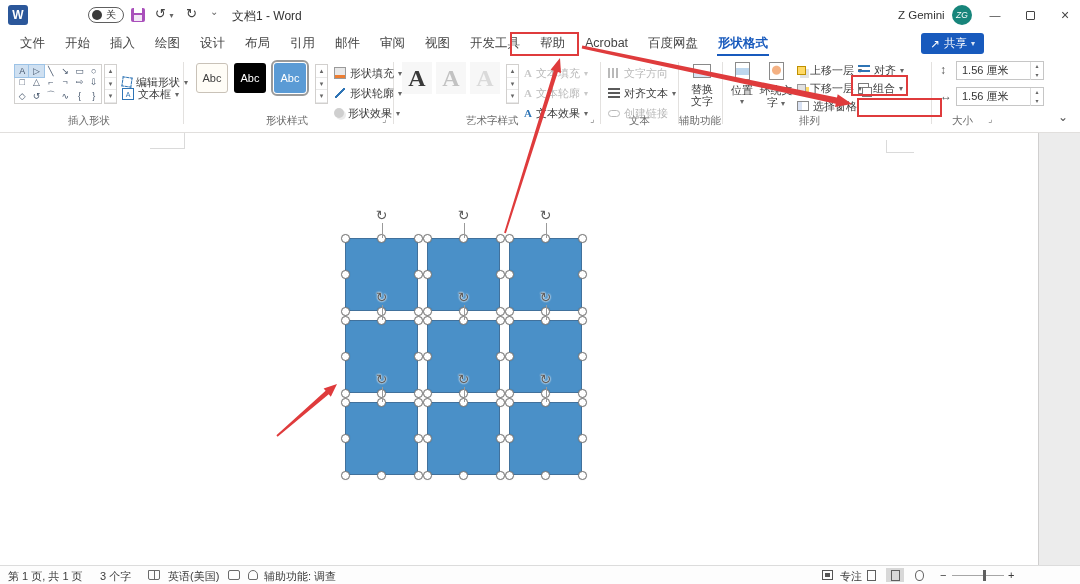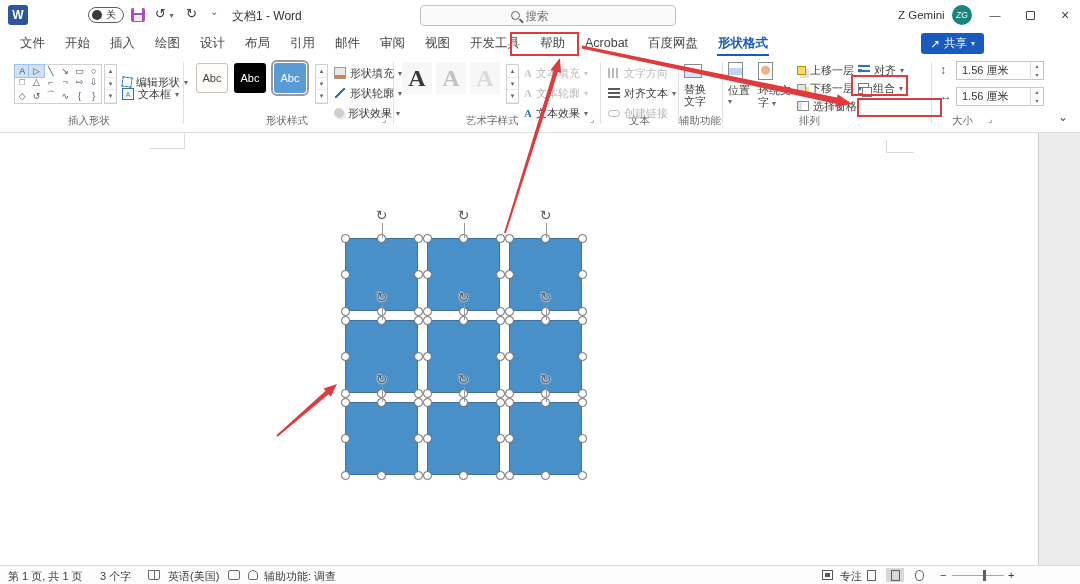--- a/index.html
+++ b/index.html
@@ -43,21 +43,21 @@
                display:flex; align-items:center; gap:4px; padding:0 9px; font-size:11.5px; }
   .share-btn .chev { color:#dce6f5; }
 
   
   .ribbon { position:absolute; left:0; top:57px; width:1080px; height:76px; background:#fff; border-bottom:1px solid #e1dfdd; }
   .vdiv { position:absolute; top:5px; width:1px; height:62px; background:#e3e1df; }
   .glabel { position:absolute; top:57px; font-size:10.5px; color:#6b6b6b; white-space:nowrap; }
   .launcher { position:absolute; top:57px; font-size:9px; color:#8a8a8a; }
   .row-sm { position:absolute; display:flex; align-items:center; gap:4px; height:18px; font-size:11px; color:#3b3b3b; white-space:nowrap; }
   .row-sm.dis { color:#b9b9b9; }
-  .bigbtn { position:absolute; display:flex; flex-direction:column; font-size:11px; color:#3b3b3b; line-height:12px; }
+  .bigbtn { position:absolute; display:flex; flex-direction:column; align-items:center; font-size:11px; color:#3b3b3b; line-height:12px; }
   .gallery { position:absolute; left:14px; top:7px; width:88px; height:40px; border:1px solid #d2d0ce; display:grid;
              grid-template-columns:repeat(6,1fr); }
   .gcell { display:flex; align-items:center; justify-content:center; font-size:9px; color:#44546a; }
   .gcell.hot { background:#cfe0f1; outline:1px solid #9dc3e6; }
   .scrollcol { position:absolute; top:7px; width:13px; height:40px; border:1px solid #d2d0ce; display:flex; flex-direction:column; }
   .scrollcol span { flex:1; display:flex; align-items:center; justify-content:center; font-size:7px; color:#666; border-bottom:1px solid #e8e8e8; }
   .thumb { position:absolute; top:6px; width:32px; height:30px; display:flex; align-items:center; justify-content:center;
            font-size:11px; border-radius:3px; }
   .thumb.sel-frame { outline:2px solid #9a9a9a; outline-offset:1px; }
   .wathumb { position:absolute; top:5px; width:30px; height:32px; display:flex; align-items:center; justify-content:center;
@@ -139,26 +139,20 @@
       <span class="tstate">关</span>
     </div>
     <div class="floppy">
       <span class="fl-top"></span>
       <span class="fl-bot"></span>
     </div>
     <span class="qbtn" style="left:155px;"><span>↺</span> <span class="chev">▾</span></span>
     <span class="qbtn" style="left:186px;">↻</span>
     <span class="qbtn" style="left:210px; font-size:10px; color:#666;">⌄</span>
     <span class="doc-title" style="left:232px;">文档1 - Word</span>
-    <div class="searchbox">
-      <span class="mag">
-          <i></i>
-        </span>
-      <input placeholder="搜索" style="">
-    </div>
     <span class="user-name">Z Gemini</span>
     <div class="avatar" style="background: rgb(23, 133, 123); font-style: italic;">ZG</div>
     <div class="winbtn" style="left:978px;">—</div>
     <div class="winbtn" style="left:1013px;">
         <span class="restore-box"></span>
       </div>
     <div class="winbtn" style="left:1048px; font-size:14px;">×</div>
   </div>
 
   <div class="tabsrow">

